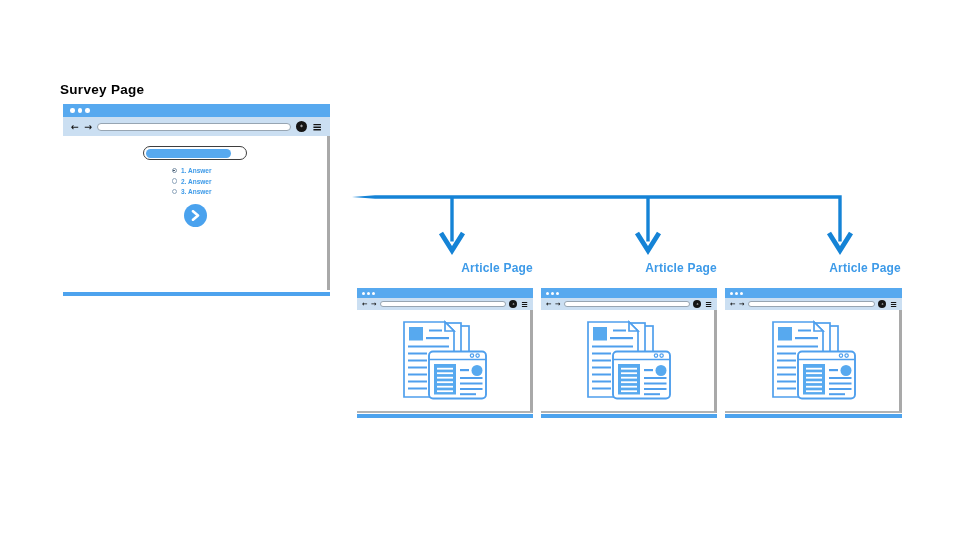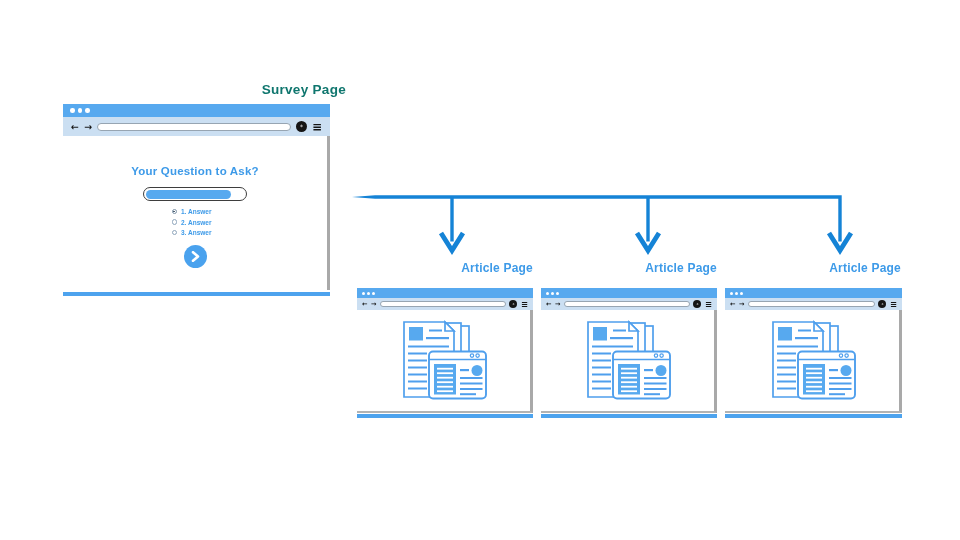--- a/index.html
+++ b/index.html
@@ -14,22 +14,22 @@
   .toolbar { background:#cbdff2; display:flex; align-items:center; flex:none; }
   .nav-glyph { font-family:"DejaVu Sans", sans-serif; color:#151515; font-weight:bold; line-height:1; }
   .url-pill { flex:1; background:#ffffff; border:1px solid #97a5b2; border-radius:99px; }
   .account-btn { background:#151515; border-radius:50%; color:#ffffff; display:flex; align-items:center; justify-content:center; flex:none; font-family:"DejaVu Sans", sans-serif; }
   .menu-btn { font-family:"DejaVu Sans", sans-serif; color:#151515; font-weight:bold; line-height:1; flex:none; }
   .win-content { flex:1; background:#fff; border-right:3px solid #a9a9a9; position:relative; }
   .win-gap { height:2px; flex:none; background:#fff; }
   .bottombar { height:4px; flex:none; background:#4da3ee; }
 
   
-  .survey-title { position:absolute; left:79px; top:82px; width:267px; text-align:right;
-    font-size:13.5px; font-weight:bold; color:#0f766e; letter-spacing:.3px; }
+  .survey-title { position:absolute; left:60px; top:82px; width:267px; text-align:left;
+    font-size:13.5px; font-weight:bold; color:#000000; letter-spacing:.3px; }
   #survey-window { left:63px; top:104px; width:267px; height:192px; }
   #survey-window .titlebar { height:13px; padding-left:7px; gap:3px; }
   #survey-window .dot { width:4.5px; height:4.5px; }
   #survey-window .toolbar { height:19px; padding:0 8px; gap:5px; }
   #survey-window .nav-glyph { font-size:9.5px; }
   #survey-window .url-pill { height:8px; }
   #survey-window .account-btn { width:11px; height:11px; font-size:6px; }
   #survey-window .menu-btn { font-size:12px; }
 
   .question { margin-top:29px; text-align:center; font-size:11.5px; font-weight:bold; color:#3d9ae8; letter-spacing:.2px; }
@@ -124,21 +124,20 @@
       <span class="dot"></span>
     </div>
     <div class="toolbar">
       <span class="nav-glyph">←</span>
       <span class="nav-glyph">→</span>
       <div class="url-pill"></div>
       <div class="account-btn">*</div>
       <span class="menu-btn">≡</span>
     </div>
     <div class="win-content">
-      <div class="question">Your Question to Ask?</div>
       <div class="progress-outer">
         <div class="progress-fill" style="width: 86%;"></div>
       </div>
       <div class="answers">
         <div class="answer-row selected">
           <span class="radio"></span>
           <span class="answer-label">1. Answer</span>
         </div>
         <div class="answer-row">
           <span class="radio"></span>

